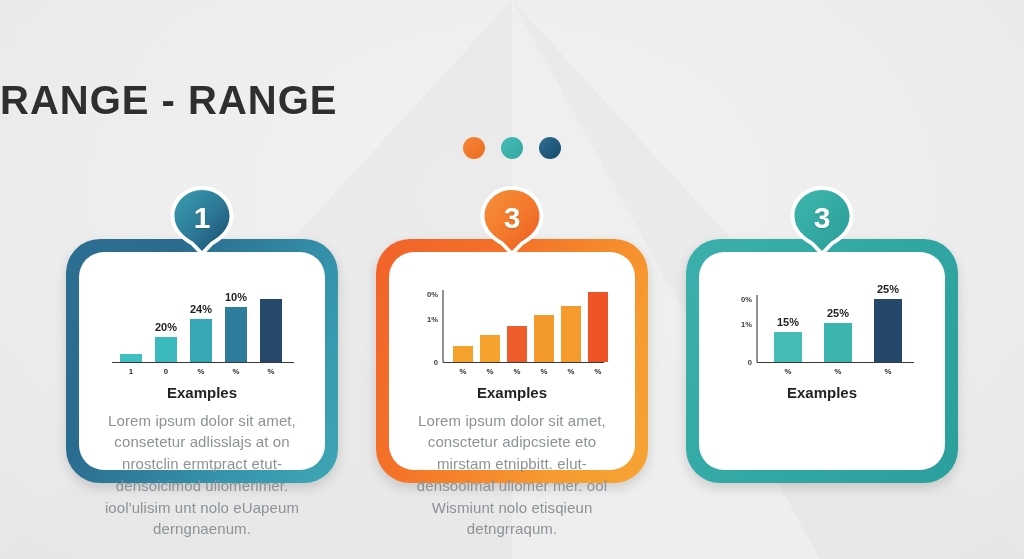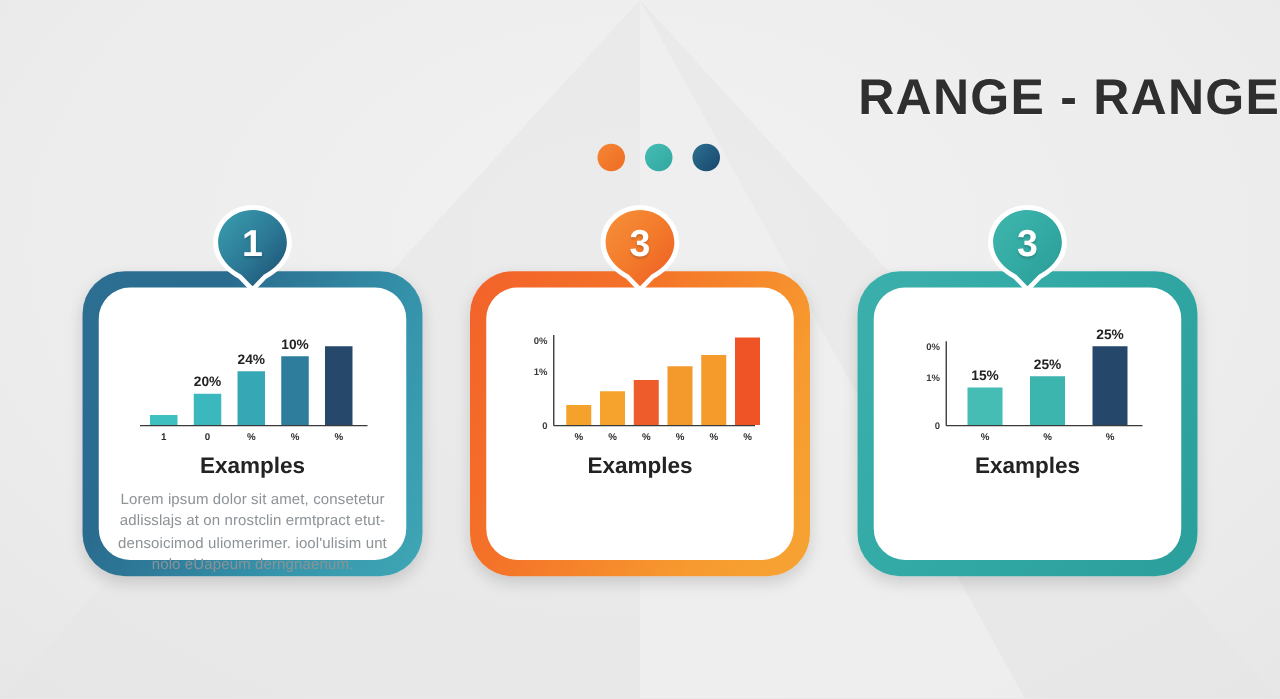--- a/index.html
+++ b/index.html
@@ -15,21 +15,21 @@
   #bg-base {
     position:absolute; inset:0;
     background:
       radial-gradient(ellipse 900px 600px at 50% 35%, #f2f2f2 0%, #ececec 55%, #e4e4e4 100%);
   }
   #bg-tri {
     position:absolute; left:0; top:0; width:1024px; height:559px;
   }
 
   
-  .header { position:relative; z-index:2; text-align:right; padding-top:58px;margin-left:30px; }
+  .header { position:relative; z-index:2; text-align:left; padding-top:80px; }
   .title {
     font-size:40px; font-weight:bold; letter-spacing:1.0px;
     color:#2f2f2f; line-height:1;
     text-shadow:0 1px 0 rgba(255,255,255,.6);
   }
   .dots { margin-top:17px; display:flex; justify-content:center; gap:16px; }
   .dot { width:22px; height:22px; border-radius:50%; }
   .dot-1 { background:linear-gradient(135deg,#f58634 0%,#ee6c23 100%); }
   .dot-2 { background:linear-gradient(135deg,#45bdb4 0%,#31a79f 100%); }
   .dot-3 { background:linear-gradient(135deg,#2e6f93 0%,#16486b 100%); }
@@ -79,26 +79,26 @@
     padding:22px 14px 20px;
     height:218px;
     display:flex; flex-direction:column; align-items:center;
   }
 
   
   .chart { width:100%; display:flex; justify-content:center; }
   .chart svg { display:block; }
 
   .heading {
-    font-size:18px; font-weight:bold; color:#232323;
+    font-size:15px; font-weight:bold; color:#232323;
     margin-top:6px; line-height:1.1;
   }
   .body-text {
     margin-top:8px;
-    font-size:12px; line-height:1.45; color:#8c9296;
+    font-size:15px; line-height:1.45; color:#8c9296;
     text-align:center; letter-spacing:.1px;
     max-width:218px;
     filter:blur(.35px);
   }
 
   .axis-lbl { font-size:7.6px; fill:#3a3a3a; font-family:"Liberation Sans", sans-serif; font-weight:bold; }
   .tick-lbl { font-size:7.8px; fill:#2b2b2b; font-family:"Liberation Sans", sans-serif; font-weight:bold; }
   .val-lbl  { font-size:11px; fill:#232323; font-family:"Liberation Sans", sans-serif; font-weight:bold; }
   .axis-line { stroke:#3a3a3a; stroke-width:1.1; }
 </style>
@@ -215,20 +215,21 @@
             <text class="tick-lbl" x="51" y="100" text-anchor="middle">%</text>
             <text class="tick-lbl" x="78" y="100" text-anchor="middle">%</text>
             <text class="tick-lbl" x="105" y="100" text-anchor="middle">%</text>
             <text class="tick-lbl" x="132" y="100" text-anchor="middle">%</text>
             <text class="tick-lbl" x="159" y="100" text-anchor="middle">%</text>
             <text class="tick-lbl" x="186" y="100" text-anchor="middle">%</text>
           </svg>
         </div>
 
         <div class="heading">Examples</div>
+        <div class="body-text">Lorem ipsum dolor sit amet, consctetur adipcsiete eto mirstam etnipbitt. elut-densooimal uliomer mer. ool Wismiunt nolo etisqieun detngrraqum.</div>
       </div>
     </div>
   </div>
 
   <div class="card-col">
     <div class="badge-wrap">
       <div class="badge">
         <svg class="badge-shape" viewBox="0 0 76 76">
           <defs>
             <linearGradient id="bg3" x1="0" y1="0" x2="1" y2="1">

